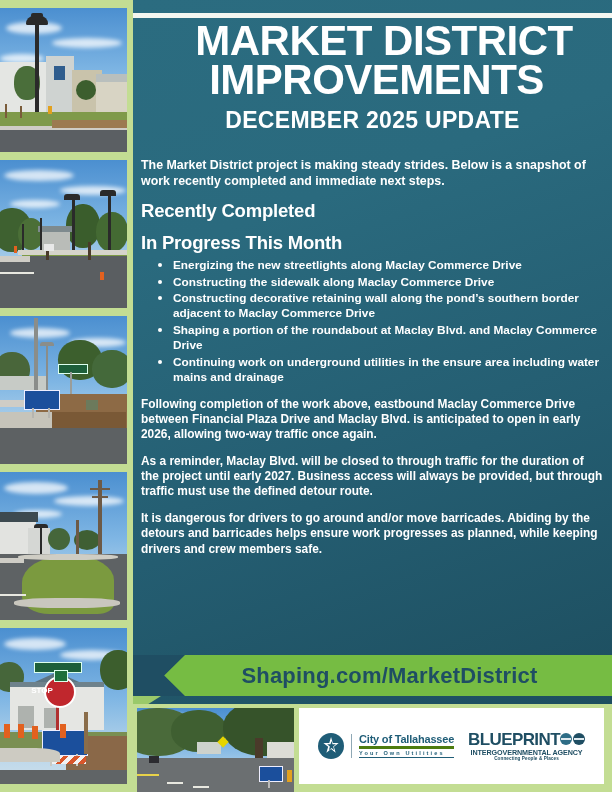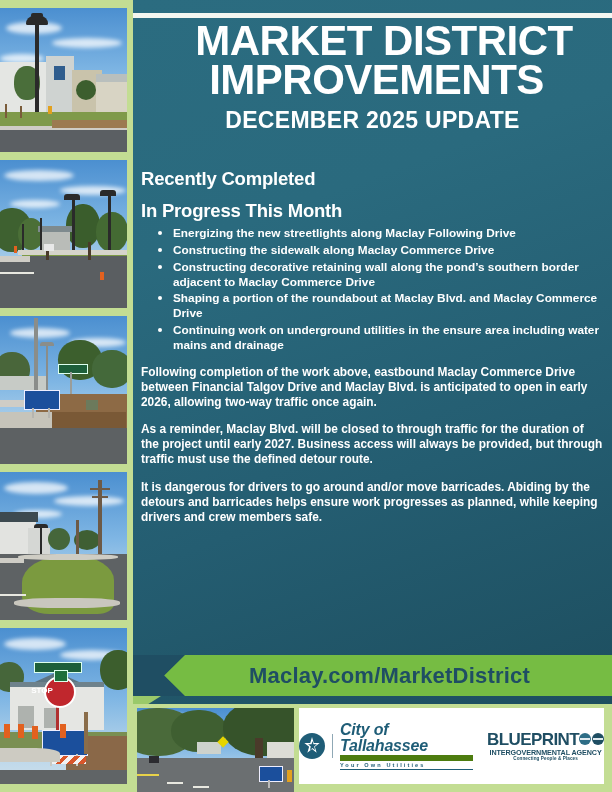--- a/index.html
+++ b/index.html
@@ -80,21 +80,21 @@
   .footerBox{position:absolute;left:299px;top:708px;width:305px;height:76px;background:#ffffff;}
   .logos{position:absolute;left:299px;top:708px;width:305px;height:76px;display:flex;align-items:center;justify-content:center;gap:14px;}
   .cotLogo{display:flex;align-items:center;gap:7px;}
   .cotMark{width:26px;height:26px;border-radius:50%;background:#1f5d77;position:relative;flex:0 0 auto;}
   .cotMark::before{content:"";position:absolute;left:5px;top:4px;width:16px;height:17px;
      background:#ffffff;clip-path:polygon(50% 0%,61% 35%,98% 35%,68% 57%,79% 92%,50% 70%,21% 92%,32% 57%,2% 35%,39% 35%);}
   .cotMark::after{content:"";position:absolute;left:8px;top:7px;width:11px;height:12px;background:#1f5d77;
      clip-path:polygon(50% 8%,59% 36%,90% 36%,65% 55%,74% 86%,50% 67%,26% 86%,35% 55%,10% 36%,41% 36%);}
   .cotDiv{width:1px;height:24px;background:#8fa8b5;}
   .cotText{line-height:1;}
-  .cotTop{font-size:16px;font-weight:bold;color:#1f5d77;border-bottom:6px solid #4d7c0f;padding-bottom:1px;letter-spacing:-.2px;font-style:italic;}
+  .cotTop{font-size:11px;font-weight:bold;color:#1f5d77;border-bottom:3px solid #4d7c0f;padding-bottom:1px;letter-spacing:-.2px;}
   .cotSub{font-size:5.6px;font-weight:bold;color:#1f5d77;letter-spacing:2.1px;border-bottom:1px solid #1f5d77;padding-top:2px;padding-bottom:1px;}
   .bpLogo{text-align:center;line-height:1;}
   .bpRow{display:flex;align-items:center;justify-content:center;gap:0;}
   .bpWord{font-size:17px;font-weight:bold;color:#1f4e63;letter-spacing:-.6px;}
   .bpCircles{display:flex;gap:1px;}
   .bpC{width:12px;height:12px;border-radius:50%;background:#2e6d86;position:relative;}
   .bpC2{background:#1f4e63;}
   .bpC::after{content:"";position:absolute;left:1px;right:1px;top:5px;height:1.5px;background:#dfe9ee;}
   .bpSub{font-size:7.2px;font-weight:bold;color:#1f4e63;letter-spacing:-.1px;margin-top:1px;}
   .bpTag{font-size:4.6px;font-weight:bold;color:#1f4e63;margin-top:1px;letter-spacing:.1px;}
@@ -244,41 +244,42 @@
   <div class="teal"></div>
   <div class="topstripe"></div>
 
   <div class="titlewrap">
     <div class="t1">MARKET DISTRICT</div>
     <div class="t2">IMPROVEMENTS</div>
     <div class="t3">DECEMBER 2025 UPDATE</div>
   </div>
 
   <div class="body">
+    <div class="intro">The Market District project is making steady strides. Below is a snapshot of work recently completed and immediate next steps.</div>
 
     <div class="h2">Recently Completed</div>
 
     <div class="h2">In Progress This Month</div>
     <ul>
-      <li>Energizing the new streetlights along Maclay Following Drive</li>
+      <li>Energizing the new streetlights along Maclay Commerce Drive</li>
       <li>Constructing the sidewalk along Maclay Commerce Drive</li>
       <li>Constructing decorative retaining wall along the pond’s southern border adjacent to Maclay Commerce Drive</li>
       <li>Shaping a portion of the roundabout at Maclay Blvd. and Maclay Commerce Drive</li>
       <li>Continuing work on underground utilities in the ensure area including water mains and drainage</li>
     </ul>
 
-    <div class="para">Following completion of the work above, eastbound Maclay Commerce Drive between Financial Talgov Drive and Maclay Blvd. is anticipated to open in early 2026, allowing two-way traffic once again.</div>
+    <div class="para">Following completion of the work above, eastbound Maclay Commerce Drive between Financial Plaza Drive and Maclay Blvd. is anticipated to open in early 2026, allowing two-way traffic once again.</div>
     <div class="para">As a reminder, Maclay Blvd. will be closed to through traffic for the duration of the project until early 2027. Business access will always be provided, but through traffic must use the defined detour route.</div>
     <div class="para">It is dangerous for drivers to go around and/or move barricades. Abiding by the detours and barricades helps ensure work progresses as planned, while keeping drivers and crew members safe.</div>
   </div>
 
   <div class="banner"></div>
   <div class="bannerTail"></div>
   <div class="arrowNotch"></div>
-  <div class="bannerText">Maclay.com/MarketDistrict</div>
+  <div class="bannerText">Shaping.com/MarketDistrict</div>
 
   <div class="bottomPhoto">
     <div class="sky"></div>
     <div class="cloud" style="left:10px;top:6px;width:44px;height:8px;"></div>
     <div class="treeC" style="left:-16px;top:0px;width:74px;height:48px;background:#4a6a3a;border-radius:48%;"></div>
     <div class="treeC" style="left:34px;top:2px;width:56px;height:42px;background:#3f5f31;border-radius:48%;"></div>
     <div class="treeC" style="left:86px;top:-8px;width:84px;height:56px;background:#36532a;border-radius:48%;"></div>
     <div class="trunk" style="left:118px;top:30px;width:8px;height:34px;"></div>
     <div class="bldg" style="left:130px;top:34px;width:28px;height:18px;background:#dcdcd6;"></div>
     <div class="bldg" style="left:60px;top:34px;width:24px;height:12px;background:#cdd2cc;"></div>

